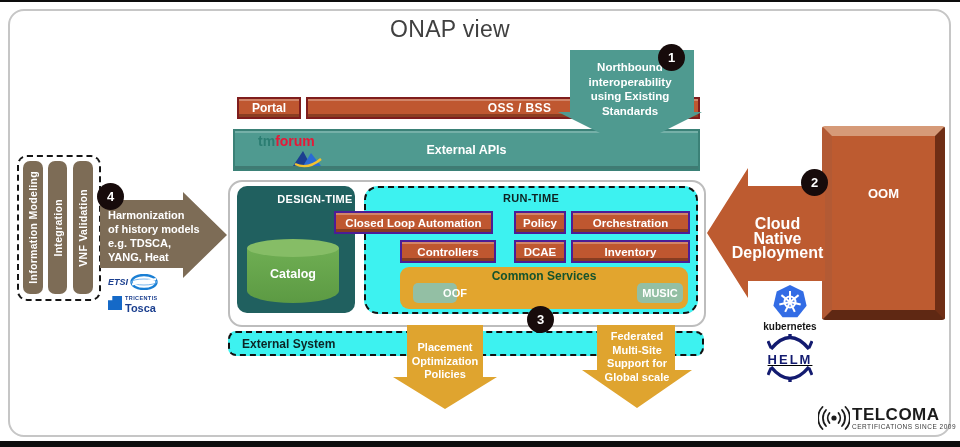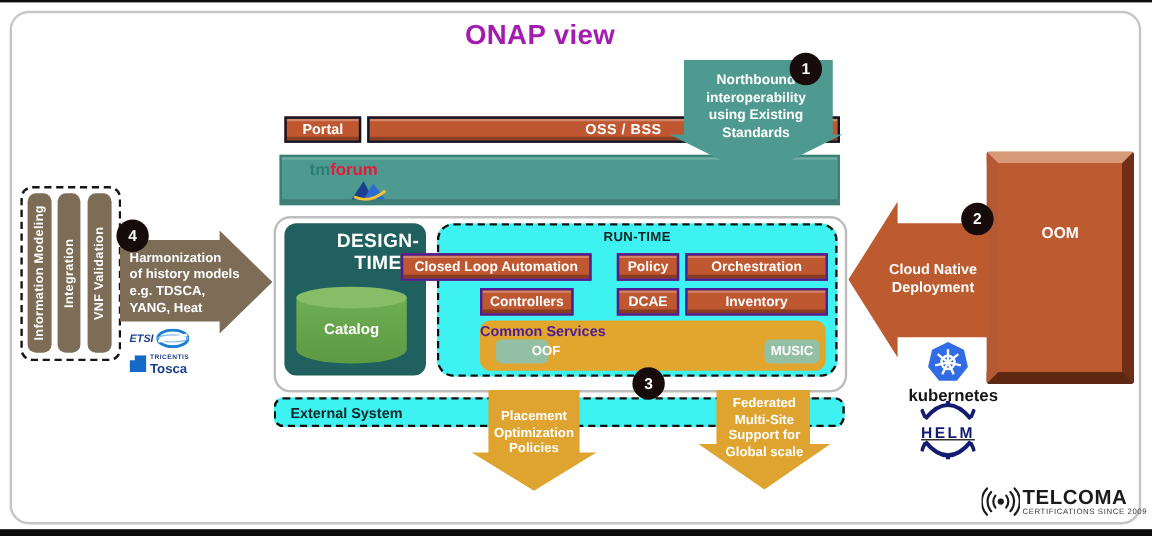--- a/index.html
+++ b/index.html
@@ -5,23 +5,23 @@
   html,body{margin:0;padding:0;background:#ffffff;}
   #canvas{position:relative;width:960px;height:447px;background:#ffffff;overflow:hidden;
           font-family:"Liberation Sans",sans-serif;}
   .abs{position:absolute;box-sizing:border-box;}
   .ctr{display:flex;align-items:center;justify-content:center;}
   .wb{color:#ffffff;font-weight:bold;}
   
   .trim-top{left:0;top:0;width:960px;height:2px;background:#0d0d0d;}
   .trim-bottom{left:0;top:441px;width:960px;height:6px;background:#0d0d0d;}
   .frame{left:8px;top:9px;width:943px;height:428px;border:2px solid #c6c6c6;border-radius:16px;}
-  .title{left:330px;top:16px;width:240px;text-align:center;font-size:23px;font-weight:bold;color:#a21caf;letter-spacing:.3px;}
+  .title{left:330px;top:16px;width:240px;text-align:center;font-size:23px;font-weight:normal;color:#404040;letter-spacing:.3px;}
   
-  .obar{background:#bf5730;border:2px solid #0f172a;
+  .obar{background:#bf5730;border:2px solid #7f1d1d;
         box-shadow:inset 0 2px 0 rgba(255,255,255,.28), inset 0 -3px 0 rgba(0,0,0,.28);}
   .obox{background:#bf5730;border:2px solid #4c1d95;z-index:5;
         box-shadow:inset 0 2px 0 rgba(255,255,255,.28), inset 0 -3px 0 rgba(0,0,0,.3);
         color:#fff;font-weight:bold;font-size:11.5px;}
   .tealbar{background:#4f9a90;border:2px solid #3b8177;
         box-shadow:inset 0 2px 0 rgba(255,255,255,.22), inset 0 -3px 0 rgba(0,0,0,.2);}
   .badge{width:27px;height:27px;border-radius:50%;background:#170b0b;color:#fff;font-weight:bold;
          font-size:13px;display:flex;align-items:center;justify-content:center;z-index:9;}
   .container-box{left:228px;top:180px;width:478px;height:147px;background:#fff;
          border:2px solid #bdbdbd;border-radius:14px;z-index:1;}
@@ -61,70 +61,73 @@
 
   <div class="abs tealbar" style="left:233px;top:129px;width:467px;height:42px;z-index:2;">
     <div class="abs" style="left:23px;top:2px;font-size:14px;font-weight:bold;">
       <span style="color:#2b7d72;">tm</span><span style="color:#e51937;">forum</span>
     </div>
     <svg class="abs" style="left:55px;top:16px;" width="36" height="22" viewBox="0 0 36 22">
       <polygon points="3,19 13,4 21,19" fill="#1b3f8f"></polygon>
       <polygon points="13,19 21,6 31,19" fill="#2a6bd4"></polygon>
       <path d="M5 17 Q18 23 31 12" stroke="#f2c230" stroke-width="2.4" fill="none"></path>
     </svg>
+    <div class="abs ctr" style="left:0;top:0;width:100%;height:100%;">
+      <span class="wb" style="font-size:12.5px;">External APIs</span>
+    </div>
   </div>
 
   <div class="abs" style="left:556px;top:50px;width:148px;height:100px;background:#4f9a90;z-index:4;
        clip-path:polygon(14px 0px,138px 0px,138px 62px,146px 62px,74px 98px,2px 62px,14px 62px);
        text-align:center;padding-top:10px;font-size:11.5px;font-weight:bold;color:#fff;line-height:14.5px;">
     <span>Northbound</span><br>
     <span>interoperability</span><br>
     <span>using Existing</span><br>
     <span>Standards</span>
   </div>
   <div class="abs badge" style="left:658px;top:44px;">
       <span>1</span>
     </div>
 
   <div class="abs container-box"></div>
 
   <div class="abs design">
-    <div style="text-align:center;padding-top:7px;font-size:16px;font-weight:bold;color:#fff;letter-spacing:.3px;margin-left:38px;">DESIGN-TIME</div>
+    <div style="text-align:center;padding-top:7px;font-size:11px;font-weight:bold;color:#fff;letter-spacing:.3px;margin-left:38px;">DESIGN-TIME</div>
   </div>
   <div class="abs cyl-body"></div>
   <div class="abs cyl-top"></div>
   <div class="abs ctr" style="left:247px;top:262px;width:92px;height:24px;z-index:4;">
     <span class="wb" style="font-size:12.5px;">Catalog</span>
   </div>
 
   <div class="abs runtime">
     <div style="text-align:center;padding-top:4px;font-size:11px;font-weight:bold;color:#0e2222;letter-spacing:.3px;">RUN-TIME</div>
   </div>
 
   <div class="abs obox ctr" style="left:334px;top:211px;width:159px;height:23px;">
     <span>Closed Loop Automation</span>
     </div>
   <div class="abs obox ctr" style="left:514px;top:211px;width:52px;height:23px;">
     <span>Policy</span>
     </div>
   <div class="abs obox ctr" style="left:571px;top:211px;width:119px;height:23px;">
     <span>Orchestration</span>
     </div>
-  <div class="abs obox ctr" style="left:400px;top:240px;width:78px;height:23px;">
+  <div class="abs obox ctr" style="left:400px;top:240px;width:96px;height:23px;">
     <span>Controllers</span>
     </div>
   <div class="abs obox ctr" style="left:514px;top:240px;width:52px;height:23px;">
     <span>DCAE</span>
     </div>
   <div class="abs obox ctr" style="left:571px;top:240px;width:119px;height:23px;">
     <span>Inventory</span>
     </div>
 
   <div class="abs common">
-    <div style="padding-top:2px;font-size:12px;font-weight:bold;color:#4c1d95;">Common Services</div>
+    <div style="text-align:center;padding-top:2px;font-size:12px;font-weight:bold;color:#14532d;">Common Services</div>
   </div>
   <div class="abs pill ctr" style="left:413px;top:283px;width:44px;height:20px;padding-left:40px;">
     <span>OOF</span>
     </div>
   <div class="abs pill ctr" style="left:637px;top:283px;width:46px;height:20px;">
     <span>MUSIC</span>
     </div>
 
   <div class="abs badge" style="left:527px;top:306px;">
       <span>3</span>
@@ -186,21 +189,21 @@
       <path d="M4 0 H13 V13 H0 V4 L4 4 Z" fill="#1569c7"></path>
     </svg>
     <div style="margin-left:3px;line-height:1;">
       <div class="logo-text-navy" style="font-size:5.5px;letter-spacing:.4px;">TRICENTIS</div>
       <div class="logo-text-navy" style="font-size:11px;margin-top:1px;">Tosca</div>
     </div>
   </div>
 
   <div class="abs" style="left:705px;top:165px;width:120px;height:135px;background:#bd5b30;z-index:4;
        clip-path:polygon(43px 3px,43px 21px,120px 21px,120px 116px,43px 116px,43px 133px,2px 68px);">
-    <div class="abs arrowtxt" style="left:25px;top:52px;width:95px;text-align:center;font-size:12px;line-height:14.5px;">
+    <div class="abs arrowtxt" style="left:25px;top:52px;width:95px;text-align:center;font-size:16px;line-height:14.5px;">
       <span>Cloud Native</span><br>
       <span>Deployment</span>
     </div>
   </div>
   <div class="abs badge" style="left:801px;top:169px;">
       <span>2</span>
     </div>
 
   <div class="abs oom">
     <div style="font-size:13px;">OOM</div>
@@ -213,21 +216,21 @@
     <g stroke="#ffffff" stroke-width="2">
       <line x1="19" y1="18" x2="19" y2="7"></line>
         <line x1="19" y1="18" x2="10.4" y2="11.1"></line>
       <line x1="19" y1="18" x2="8.3" y2="20.5"></line>
         <line x1="19" y1="18" x2="14.2" y2="27.9"></line>
       <line x1="19" y1="18" x2="23.8" y2="27.9"></line>
         <line x1="19" y1="18" x2="29.7" y2="20.5"></line>
       <line x1="19" y1="18" x2="27.6" y2="11.1"></line>
     </g>
   </svg>
-  <div class="abs" style="left:757px;top:321px;width:66px;text-align:center;font-size:14px;font-weight:bold;color:#151515;z-index:5;">kubernetes</div>
+  <div class="abs" style="left:757px;top:321px;width:66px;text-align:center;font-size:10px;font-weight:bold;color:#151515;z-index:5;">kubernetes</div>
 
   <div class="abs" style="left:765px;top:334px;width:50px;text-align:center;z-index:5;text-decoration:underline;">
     <svg width="46" height="16" viewBox="0 0 46 16">
       <path d="M4 15 Q23 -8 42 15" stroke="#131b70" stroke-width="3.4" fill="none"></path>
       <line x1="4" y1="14" x2="1" y2="7" stroke="#131b70" stroke-width="3"></line>
       <line x1="42" y1="14" x2="45" y2="7" stroke="#131b70" stroke-width="3"></line>
       <line x1="23" y1="4" x2="23" y2="0" stroke="#131b70" stroke-width="3.4"></line>
     </svg>
     <div style="font-size:13px;font-weight:bold;color:#131b70;letter-spacing:2px;line-height:12px;">HELM</div>
     <svg width="46" height="16" viewBox="0 0 46 16">

